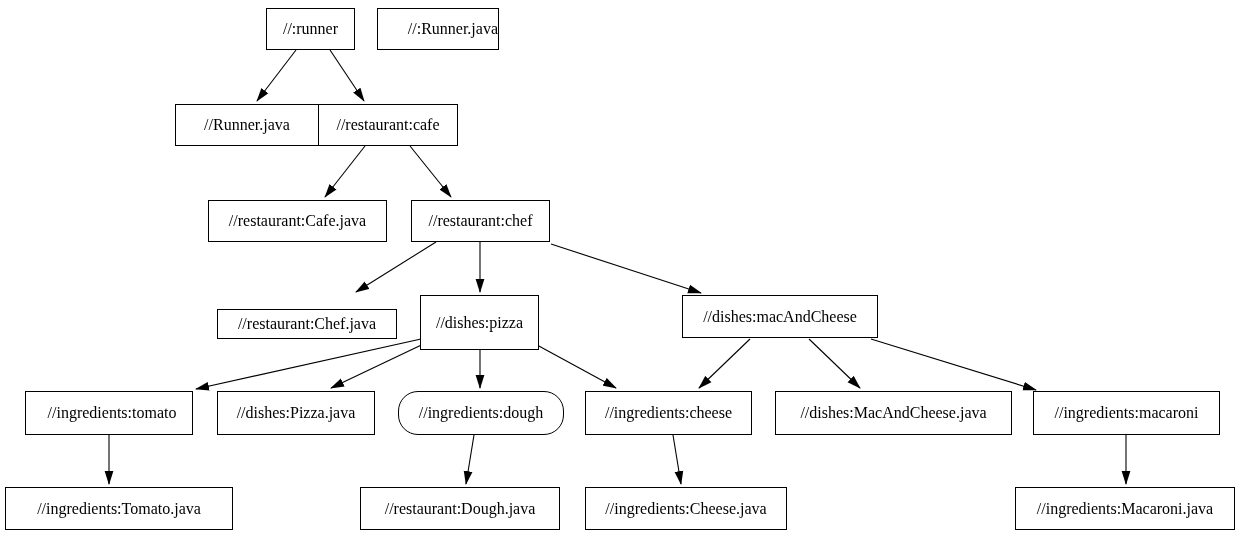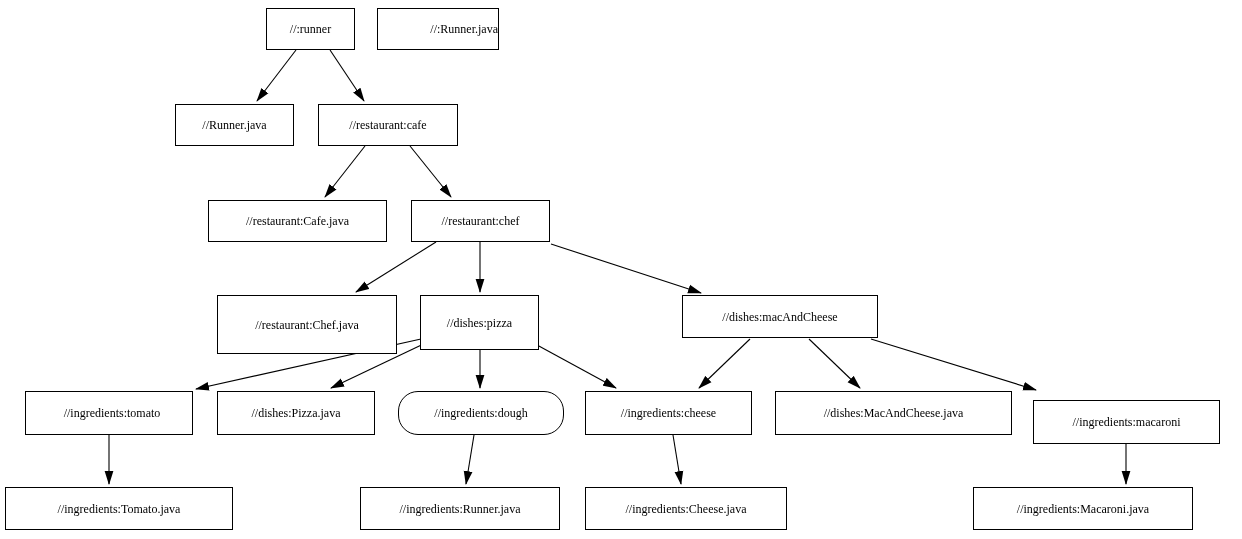--- a/index.html
+++ b/index.html
@@ -21,21 +21,21 @@
     top: 0;
   }
   .node {
     position: absolute;
     box-sizing: border-box;
     background: #ffffff;
     border: 1px solid #000000;
     display: flex;
     align-items: center;
     justify-content: center;
-    font-size: 12px;
+    font-size: 16px;
     line-height: 1;
     color: #000000;
     white-space: nowrap;
   }
   .edge-line {
     stroke: #000000;
     stroke-width: 1.1;
   }
 </style>
 </head>
@@ -67,33 +67,33 @@
       <line x1="673" y1="435" x2="681" y2="484" class="edge-line" marker-end="url(#arrowhead)"></line>
       <line x1="1126" y1="435" x2="1126" y2="484" class="edge-line" marker-end="url(#arrowhead)"></line>
     </svg>
   <div id="nodes">
       <div class="node" style="left: 266px; top: 8px; width: 89px; height: 42px;">
         <span>//:runner</span>
       </div>
       <div class="node" style="left: 377px; top: 8px; width: 122px; height: 42px; justify-content: flex-end;">
         <span>//:Runner.java</span>
       </div>
-      <div class="node" style="left: 175px; top: 104px; width: 119px; height: 42px;">
+      <div class="node" style="left: 175px; top: 104px; width: 144px; height: 42px;">
         <span>//Runner.java</span>
       </div>
       <div class="node" style="left: 318px; top: 104px; width: 140px; height: 42px;">
         <span>//restaurant:cafe</span>
       </div>
       <div class="node" style="left: 208px; top: 200px; width: 179px; height: 42px;">
         <span>//restaurant:Cafe.java</span>
       </div>
       <div class="node" style="left: 411px; top: 200px; width: 139px; height: 42px;">
         <span>//restaurant:chef</span>
       </div>
-      <div class="node" style="left: 217px; top: 295px; width: 180px; height: 59px;">
+      <div class="node" style="left: 217px; top: 309px; width: 180px; height: 30px;">
         <span>//restaurant:Chef.java</span>
       </div>
       <div class="node" style="left: 420px; top: 295px; width: 119px; height: 55px;">
         <span>//dishes:pizza</span>
       </div>
       <div class="node" style="left: 682px; top: 295px; width: 196px; height: 43px;">
         <span>//dishes:macAndCheese</span>
       </div>
       <div class="node" style="left: 25px; top: 391px; width: 168px; height: 44px; padding-left: 6px;">
         <span>//ingredients:tomato</span>
@@ -103,29 +103,29 @@
       </div>
       <div class="node" style="left: 398px; top: 391px; width: 166px; height: 44px; border-radius: 20px;">
         <span>//ingredients:dough</span>
       </div>
       <div class="node" style="left: 585px; top: 391px; width: 167px; height: 44px;">
         <span>//ingredients:cheese</span>
       </div>
       <div class="node" style="left: 775px; top: 391px; width: 237px; height: 44px;">
         <span>//dishes:MacAndCheese.java</span>
       </div>
-      <div class="node" style="left: 1033px; top: 400px; width: 187px; height: 44px;">
+      <div class="node" style="left: 1033px; top: 391px; width: 187px; height: 44px;">
         <span>//ingredients:macaroni</span>
       </div>
       <div class="node" style="left: 5px; top: 487px; width: 228px; height: 43px;">
         <span>//ingredients:Tomato.java</span>
       </div>
       <div class="node" style="left: 360px; top: 487px; width: 200px; height: 43px;">
-        <span>//ingredients:Runner.java</span>
+        <span>//restaurant:Dough.java</span>
       </div>
       <div class="node" style="left: 585px; top: 487px; width: 202px; height: 43px;">
         <span>//ingredients:Cheese.java</span>
       </div>
-      <div class="node" style="left: 973px; top: 487px; width: 220px; height: 43px;">
+      <div class="node" style="left: 1015px; top: 487px; width: 220px; height: 43px;">
         <span>//ingredients:Macaroni.java</span>
       </div>
     </div>
 </div>
 
 </body></html>

